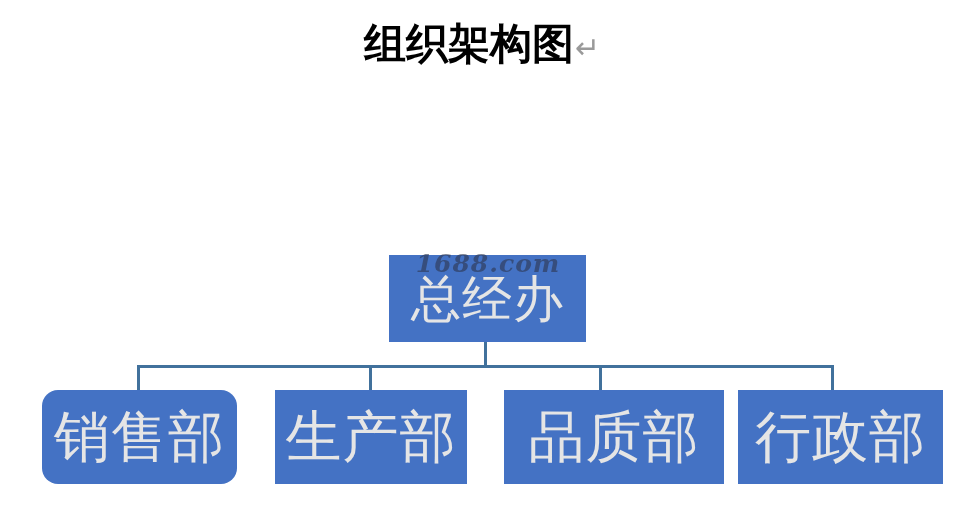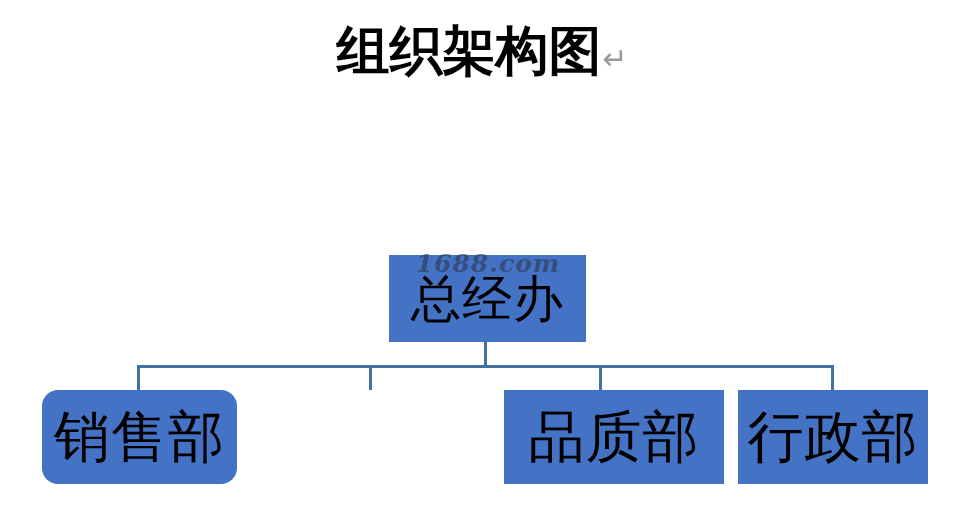--- a/index.html
+++ b/index.html
@@ -23,41 +23,41 @@
   #title-block {
     position: absolute;
     left: 0;
     top: 16px;
     width: 964px;
     text-align: center;
     white-space: nowrap;
   }
   #title-text {
     font-family: "DejaVu Sans", "Liberation Sans", sans-serif;
-    font-size: 53px;
+    font-size: 42px;
     font-weight: 700;
     color: #000000;
     letter-spacing: 0px;
     vertical-align: baseline;
     margin-top: 34px;
   }
   #pilcrow-mark {
     font-family: "DejaVu Sans", "Liberation Sans", sans-serif;
     font-size: 30px;
     font-weight: 400;
     color: #9a9a9a;
     vertical-align: baseline;
     margin-left: 1px;
   }
 
   
   .node-box {
     position: absolute;
     background: #4472c4;
-    color: #000000;
+    color: #e5e5e5;
     display: flex;
     align-items: center;
     justify-content: center;
     font-family: "DejaVu Sans", "Liberation Sans", sans-serif;
     font-weight: 400;
     line-height: 1;
     letter-spacing: 1px;
     box-sizing: border-box;
   }
   #box-root {
@@ -68,21 +68,21 @@
     font-size: 50px;
   }
   .node-child {
     top: 390px;
     height: 94px;
     font-size: 56px;
   }
   #box-sales   { left: 42px;  width: 195px; border-radius: 16px; }
   #box-prod    { left: 275px; width: 192px; }
   #box-quality { left: 504px; width: 220px; }
-  #box-admin   { left: 738px; width: 190px; }
+  #box-admin   { left: 738px; width: 205px; }
 
   
   #connectors {
     position: absolute;
     left: 0;
     top: 0;
     width: 964px;
     height: 529px;
     pointer-events: none;
   }
@@ -124,18 +124,19 @@
     <line x1="600.5" y1="366" x2="600.5" y2="390" stroke="#41719C" stroke-width="3"></line>
     <line x1="832.5" y1="366" x2="832.5" y2="390" stroke="#41719C" stroke-width="3"></line>
   </svg>
 
   <div id="box-root" class="node-box">总经办</div>
 
   <div id="watermark">1688.com</div>
 
   <div id="box-sales" class="node-box node-child">销售部</div>
 
+  <div id="box-prod" class="node-box node-child">生产部</div>
 
   <div id="box-quality" class="node-box node-child">品质部</div>
 
   <div id="box-admin" class="node-box node-child">行政部</div>
 
 </div>
 
 </body></html>

